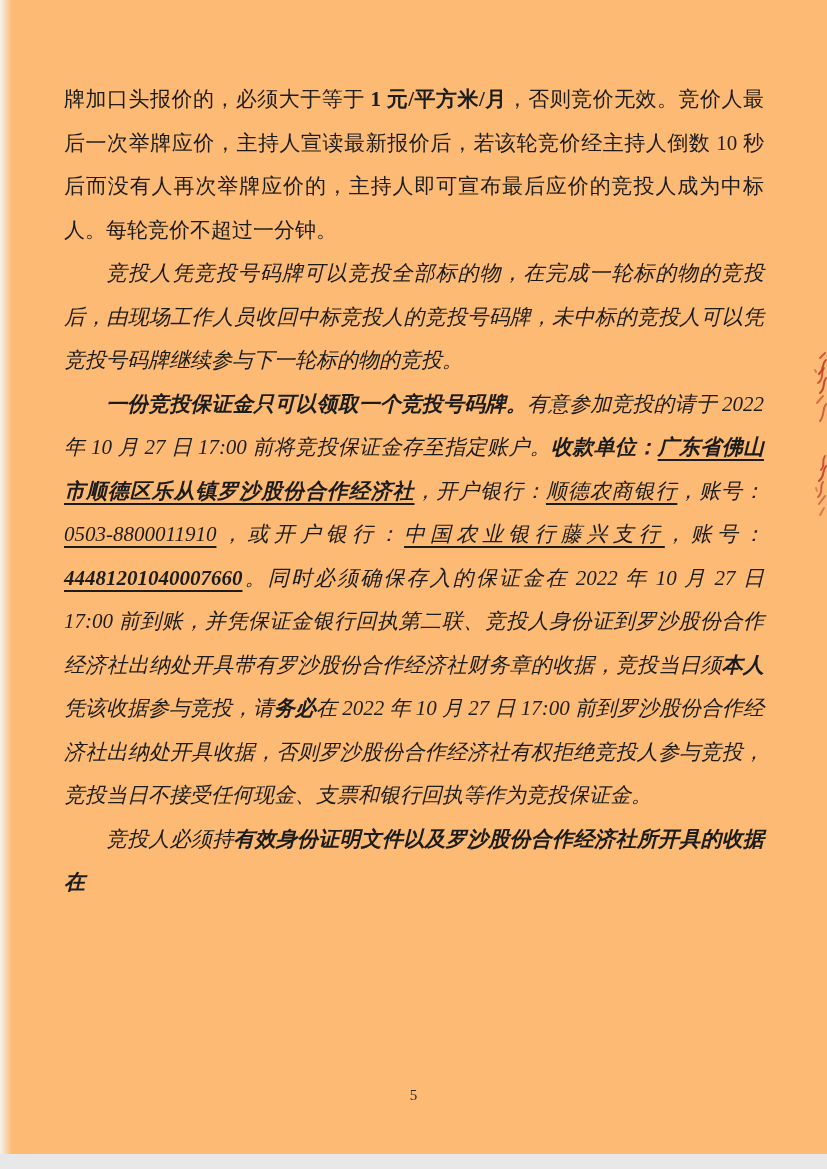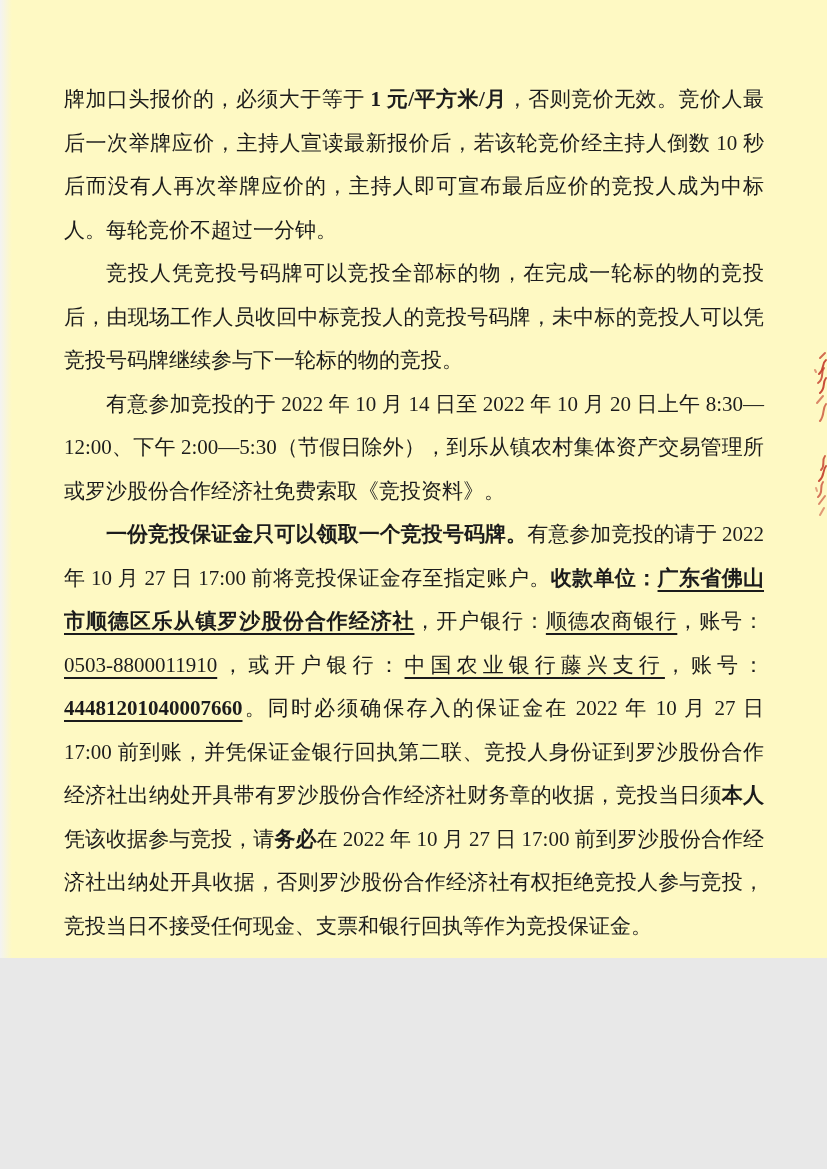--- a/index.html
+++ b/index.html
@@ -3,23 +3,23 @@
 <meta charset="utf-8">
 <style>
   html, body {
     margin: 0;
     padding: 0;
     background: #e8e8e8;
   }
   .page {
     position: relative;
     width: 827px;
-    height: 958px;
+    height: 1154px;
     margin: 0 auto;
-    background: #fef9c3;
+    background: #fdba74;
     overflow: hidden;
     font-family: "Liberation Serif", "DejaVu Serif", serif;
     color: #1c1c1c;
   }
   
   .scan-edge {
     position: absolute;
     left: 0; top: 0; bottom: 0;
     width: 12px;
     background: linear-gradient(to right, #f3f3f2, rgba(255,255,255,0));
@@ -34,20 +34,21 @@
     line-height: 43.5px;
     text-align: justify;
     text-justify: inter-character;
   }
   .content p {
     margin: 0;
     padding: 0;
   }
   .content p.indent {
     text-indent: 2em;
+    font-style: italic;
   }
   .seg-b { font-weight: 700; }
   .seg-u {
     text-decoration: underline;
     text-underline-offset: 5px;
     text-decoration-thickness: 1.5px;
   }
   .page-number {
     position: absolute;
     left: 0;
@@ -68,22 +69,22 @@
 </head>
 <body>
 
 <div class="page">
 
   <div class="scan-edge"></div>
 
   <div class="content" id="doc-content">
       <p><span>牌加口头报价的，必须大于等于 </span><span class="seg-b">1 元/平方米/月</span><span>，否则竞价无效。竞价人最后一次举牌应价，主持人宣读最新报价后，若该轮竞价经主持人倒数 10 秒后而没有人再次举牌应价的，主持人即可宣布最后应价的竞投人成为中标人。每轮竞价不超过一分钟。</span></p>
       <p class="indent"><span>竞投人凭竞投号码牌可以竞投全部标的物，在完成一轮标的物的竞投后，由现场工作人员收回中标竞投人的竞投号码牌，未中标的竞投人可以凭竞投号码牌继续参与下一轮标的物的竞投。</span></p>
-      <p class="indent"><span>有意参加竞投的于 2022 年 10 月 14 日至 2022 年 10 月 20 日上午 8:30—12:00、下午 2:00—5:30（节假日除外），到乐从镇农村集体资产交易管理所或罗沙股份合作经济社免费索取《竞投资料》。</span></p>
       <p class="indent"><span class="seg-b">一份竞投保证金只可以领取一个竞投号码牌。</span><span>有意参加竞投的请于 2022 年 10 月 27 日 17:00 前将竞投保证金存至指定账户。</span><span class="seg-b">收款单位：</span><span class="seg-b seg-u">广东省佛山市顺德区乐从镇罗沙股份合作经济社</span><span>，开户银行：</span><span class="seg-u">顺德农商银行</span><span>，账号：</span><span class="seg-u">0503-8800011910</span><span>，或开户银行：</span><span class="seg-u">中国农业银行藤兴支行</span><span>，账号：</span><span class="seg-b seg-u">44481201040007660</span><span>。同时必须确保存入的保证金在 2022 年 10 月 27 日 17:00 前到账，并凭保证金银行回执第二联、竞投人身份证到罗沙股份合作经济社出纳处开具带有罗沙股份合作经济社财务章的收据，竞投当日须</span><span class="seg-b">本人</span><span>凭该收据参与竞投，请</span><span class="seg-b">务必</span><span>在 2022 年 10 月 27 日 17:00 前到罗沙股份合作经济社出纳处开具收据，否则罗沙股份合作经济社有权拒绝竞投人参与竞投，竞投当日不接受任何现金、支票和银行回执等作为竞投保证金。</span></p>
+      <p class="indent"><span>竞投人必须持</span><span class="seg-b">有效身份证明文件以及罗沙股份合作经济社所开具的收据在</span></p>
     </div>
 
   <svg class="seal-fragment one" viewBox="0 0 15 76" xmlns="http://www.w3.org/2000/svg">
     <g fill="none" stroke="#c23a2b" stroke-width="2" stroke-linecap="round">
       <path d="M13 3 L8 8" opacity="0.75"></path>
       <path d="M14 10 C9 14 13 19 7 24" opacity="0.9"></path>
       <path d="M12 18 C8 23 13 28 6 33" opacity="0.8"></path>
       <path d="M14 28 C10 33 14 38 8 43" opacity="0.9"></path>
       <path d="M11 46 L5 53" opacity="0.6"></path>
       <path d="M14 54 C10 59 13 65 8 71" opacity="0.7"></path>

